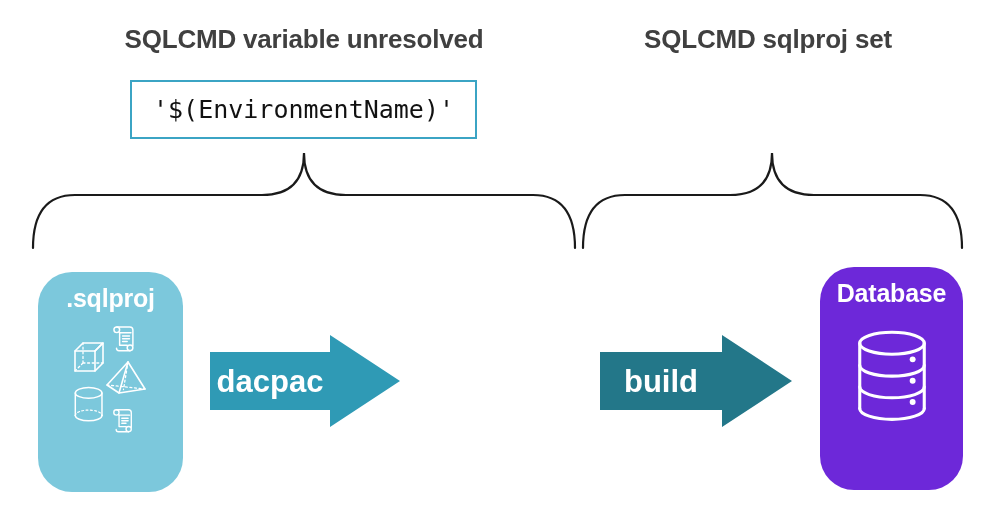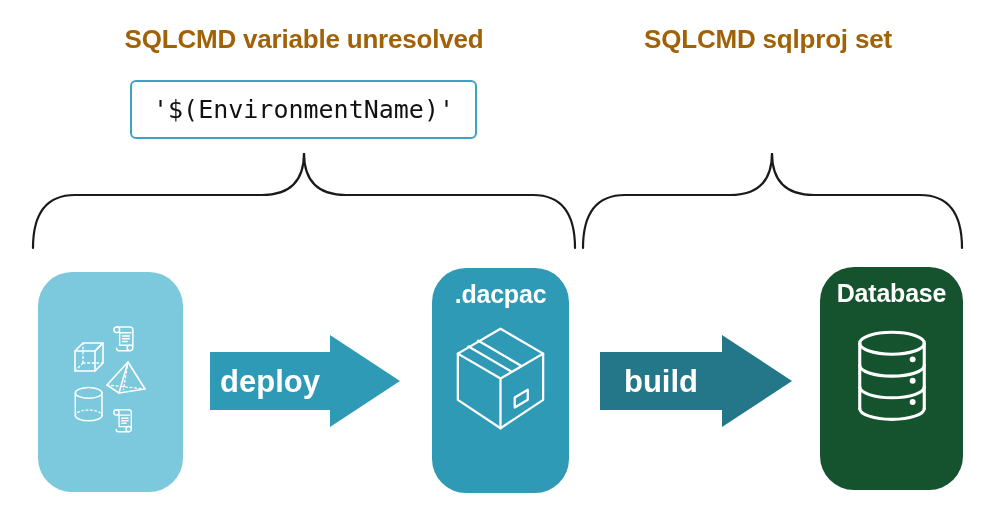--- a/index.html
+++ b/index.html
@@ -2,30 +2,30 @@
 <html><head>
 <meta charset="utf-8">
 <style>
   html,body{margin:0;padding:0;background:#ffffff;}
   #canvas{
     position:relative;width:1000px;height:522px;background:#ffffff;
     font-family:"Liberation Sans",sans-serif;overflow:hidden;
   }
   .heading{
     position:absolute;top:24px;width:400px;text-align:center;
-    font-size:26px;font-weight:700;color:#a16207;letter-spacing:-0.2px;
+    font-size:26px;font-weight:700;color:#404040;letter-spacing:-0.2px;
   }
   #heading-left{left:104px;}
   #heading-right{left:568px;}
   .code-box{
     position:absolute;top:80px;height:59px;background:#ffffff;
     border:2px solid #3ba4c4;box-sizing:border-box;
     display:flex;align-items:center;justify-content:center;
   }
-  #code-box-left{left:130px;width:347px;border-radius:6px;}
+  #code-box-left{left:130px;width:347px;}
   #code-box-right{left:668px;width:202px;}
   .code-text{
     font-family:"DejaVu Sans Mono","Liberation Mono",monospace;
     font-size:25px;color:#111111;white-space:pre;
   }
   #braces{position:absolute;left:0;top:145px;width:1000px;height:110px;}
   .stage{
     position:absolute;border-radius:34px;
     display:flex;flex-direction:column;align-items:center;
   }
@@ -61,20 +61,21 @@
   <div id="code-box-left" class="code-box" style="border-color: rgb(59, 164, 196);">
     <span class="code-text">'$(EnvironmentName)'</span>
   </div>
 
   <svg id="braces" viewBox="0 0 1000 110">
     <path d="M33 103 Q33 50 75 50 L262 50 Q304 50 304 8 Q304 50 346 50 L533 50 Q575 50 575 103" fill="none" stroke="#1a1a1a" stroke-width="2.2" stroke-linecap="round"></path>
     <path d="M583 103 Q583 50 625 50 L730 50 Q772 50 772 8 Q772 50 814 50 L920 50 Q962 50 962 103" fill="none" stroke="#1a1a1a" stroke-width="2.2" stroke-linecap="round"></path>
   </svg>
 
   <div id="stage-sqlproj" class="stage" style="background-color: rgb(124, 200, 220);">
+    <div class="stage-label">.sqlproj</div>
     <svg id="sql-objects-icon" class="stage-icon" width="110" height="120" viewBox="0 0 110 120">
       <g class="wicon" stroke-width="1.6">
 
         <g transform="translate(54,5) scale(0.92)">
           <circle cx="5.2" cy="5.2" r="3.1"></circle>
           <path d="M5.2 2.1 H19.3 A3.4 3.4 0 0 1 22.7 5.5 V22.6"></path>
           <path d="M8.3 8.4 H20.6"></path>
           <path d="M8.3 8.4 V21.9 H16.6"></path>
           <circle cx="19.6" cy="24.8" r="3.1"></circle>
           <path d="M19.6 27.9 H7.5 A2.6 2.6 0 0 1 4.9 25.3"></path>
@@ -110,41 +111,29 @@
           <path d="M19.6 27.9 H7.5 A2.6 2.6 0 0 1 4.9 25.3"></path>
           <path d="M11.5 12 H19 M11.5 15 H19 M11.5 18 H16.5"></path>
         </g>
       </g>
     </svg>
   </div>
 
   <svg id="build-arrow" class="arrow-svg" width="191" height="92" viewBox="0 0 191 92">
     <polygon points="0,17 120,17 120,0 190,46 120,92 120,75 0,75" style="fill: rgb(47, 154, 181);"></polygon>
   </svg>
-  <div id="build-arrow-label" class="arrow-label">deploy</div>
+  <div id="build-arrow-label" class="arrow-label">dacpac</div>
 
-  <div id="stage-dacpac" class="stage" style="background-color: rgb(47, 154, 181);">
-    <div class="stage-label">.dacpac</div>
-    <svg id="package-box-icon" class="stage-icon" width="95" height="109" viewBox="0 0 80 92">
-      <g class="wicon" stroke-width="1.9">
-        <path d="M40 4 L76 25 L40 46 L4 25 Z"></path>
-        <path d="M4 25 V64 L40 88 V46"></path>
-        <path d="M76 25 V64 L40 88"></path>
-        <path d="M21 14 L57 35 M13 19 L49 40"></path>
-        <path d="M52 62 L63 55.5 V64 L52 70.5 Z"></path>
-      </g>
-    </svg>
-  </div>
 
   <svg id="deploy-arrow" class="arrow-svg" width="193" height="92" viewBox="0 0 193 92">
     <polygon points="0,17 122,17 122,0 192,46 122,92 122,75 0,75" style="fill: rgb(35, 119, 137);"></polygon>
   </svg>
   <div id="deploy-arrow-label" class="arrow-label">build</div>
 
-  <div id="stage-database" class="stage" style="background-color: #14532d;">
+  <div id="stage-database" class="stage" style="background-color: #6d28d9;">
     <div class="stage-label">Database</div>
     <svg id="database-icon" class="stage-icon" width="80" height="93" viewBox="0 0 62 72">
       <g class="wicon" stroke-width="2.4">
         <ellipse cx="31" cy="11" rx="25" ry="8.5"></ellipse>
         <path d="M6 11 V61.5 M56 11 V61.5"></path>
         <path d="M6 61.5 A25 8.5 0 0 0 56 61.5"></path>
         <path d="M6 28 A25 8.5 0 0 0 56 28"></path>
         <path d="M6 44.8 A25 8.5 0 0 0 56 44.8"></path>
       </g>
       <g fill="#ffffff" stroke="none">

